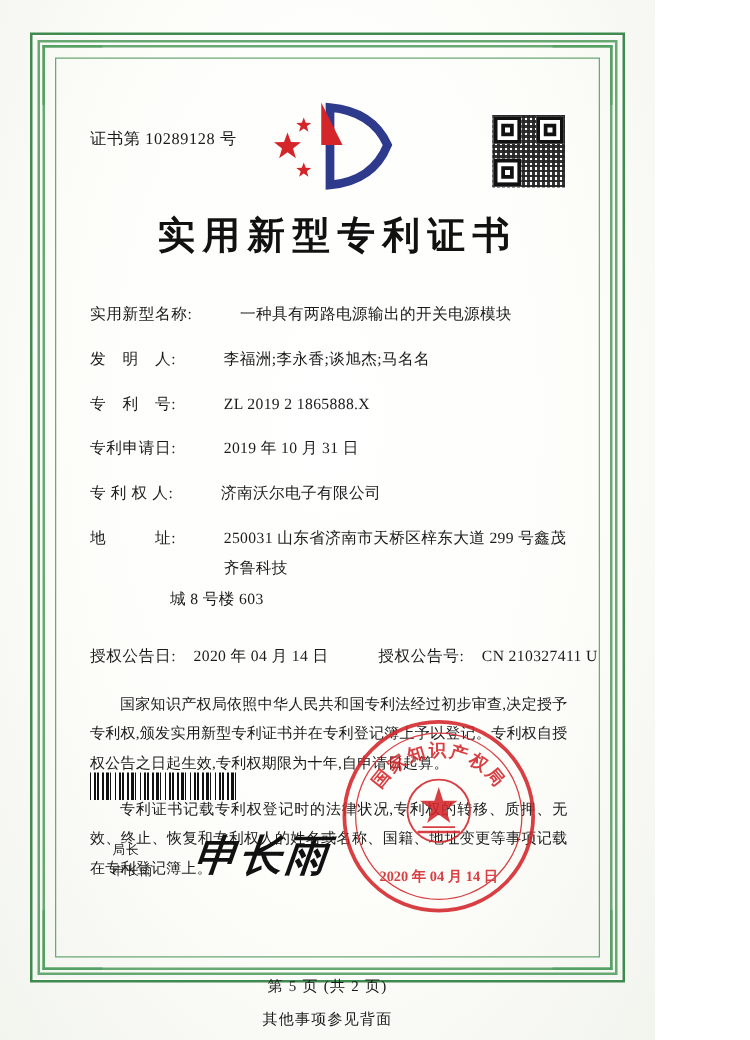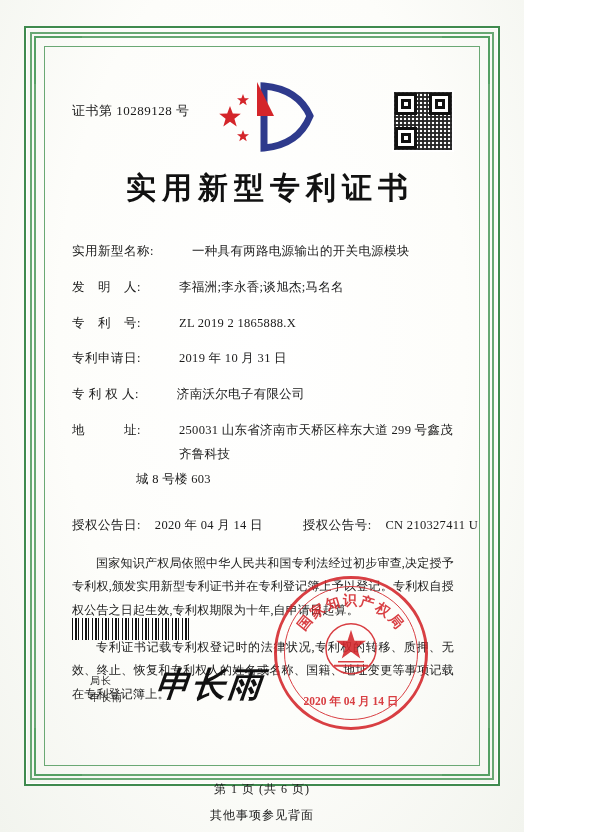--- a/index.html
+++ b/index.html
@@ -398,15 +398,15 @@
         <circle cx="27" cy="27" r="25" fill="none" stroke="#d4252a" stroke-width="1.5"></circle>
         <polygon points="27,8 30.5,19 42,19 32.8,25.8 36.3,36.8 27,30 17.7,36.8 21.2,25.8 12,19 23.5,19" fill="#d4252a"></polygon>
         <path d="M10 44 H44" stroke="#d4252a" stroke-width="2"></path>
         <path d="M14 40 H40" stroke="#d4252a" stroke-width="1.5"></path>
       </svg>
       <div class="seal-date">2020 年 04 月 14 日</div>
     </div>
 
   </div>
 
-  <div class="page-no">第 1 页 (共 6 页)</div>
+  <div class="page-no">第 5 页 (共 2 页)</div>
   <div class="footer-note">其他事项参见背面</div>
 </div>
 
 </body></html>

